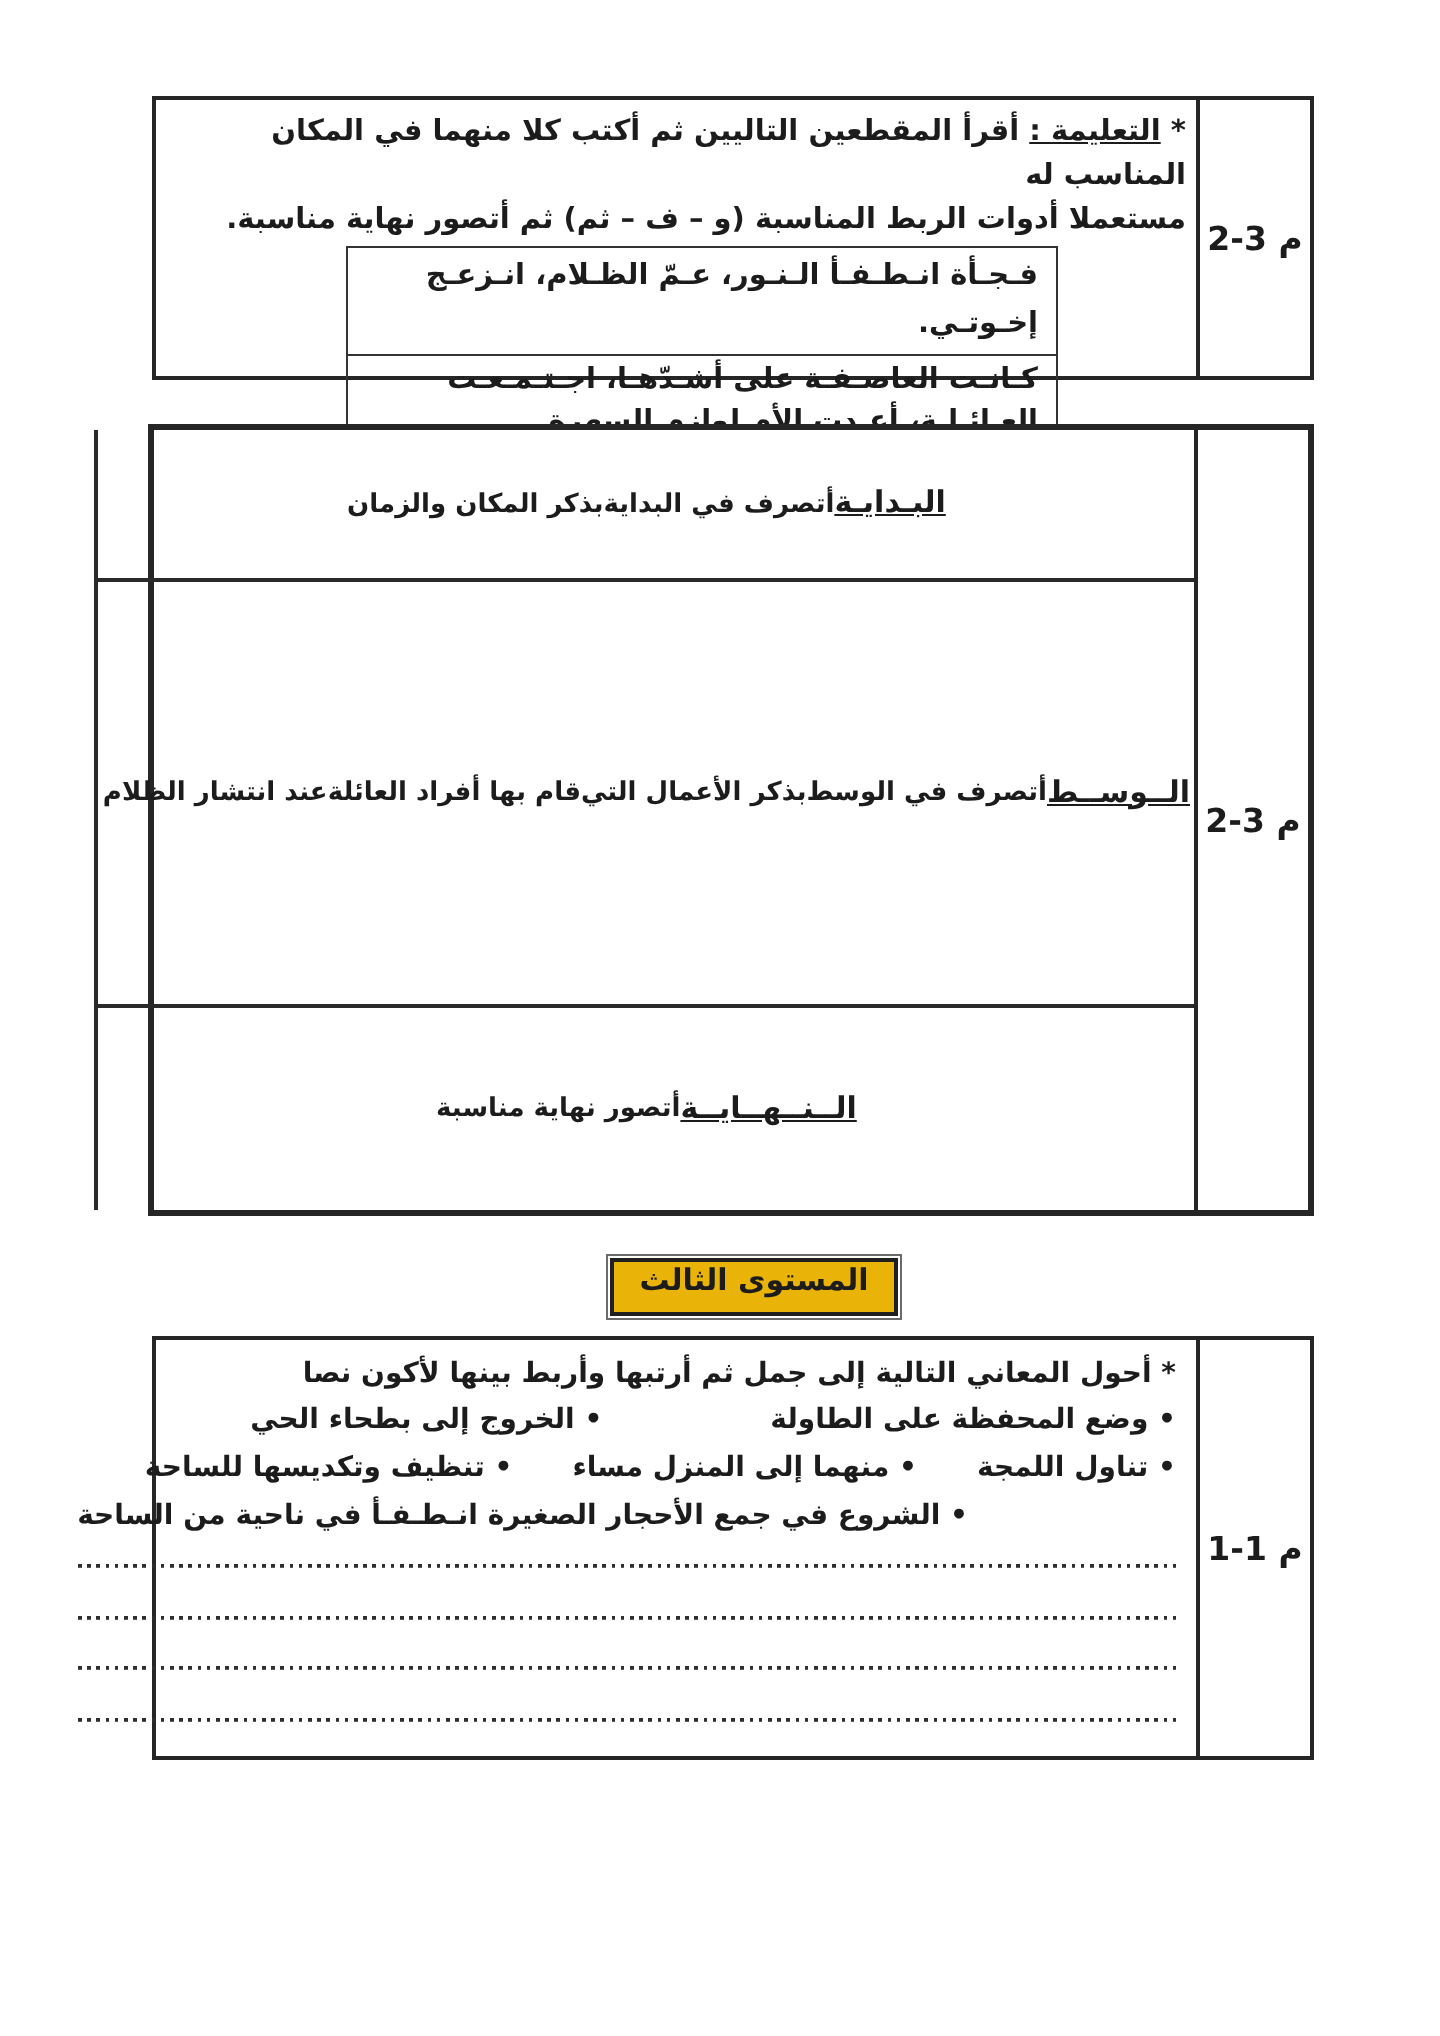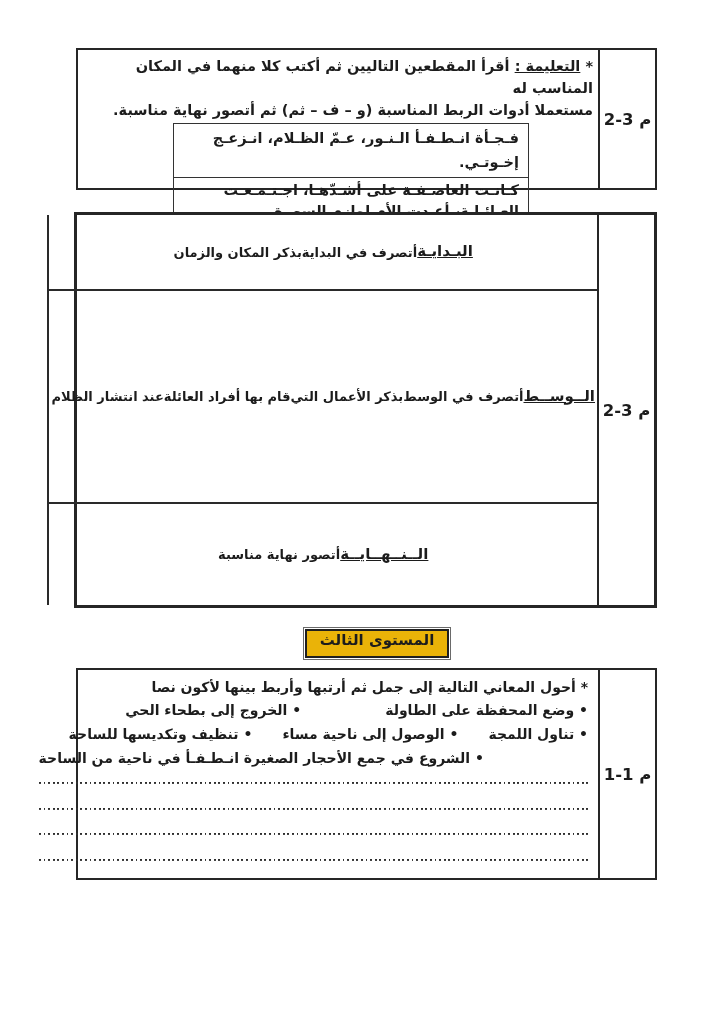--- a/index.html
+++ b/index.html
@@ -127,21 +127,21 @@
     </div>
     <div class="main-c">
       <p class="c-instr">* أحول المعاني التالية إلى جمل ثم أرتبها وأربط بينها لأكون نصا</p>
       <div id="c-rows">
           <div class="brow">
             <span class="bi">• وضع المحفظة على الطاولة</span>
             <span class="bi">• الخروج إلى بطحاء الحي</span>
           </div>
           <div class="brow">
             <span class="bi">• تناول اللمجة</span>
-            <span class="bi">• الوصول إلى ناحية مساء</span>
+            <span class="bi">• منهما إلى المنزل مساء</span>
             <span class="bi">• تنظيف وتكديسها للساحة</span>
           </div>
           <div class="brow">
             <span class="bi">• الشروع في جمع الأحجار الصغيرة انـطـفـأ في ناحية من الساحة</span>
           </div>
         </div>
       <div id="c-lines">
           <div class="dotline"></div>
           <div class="dotline"></div>
           <div class="dotline"></div>

